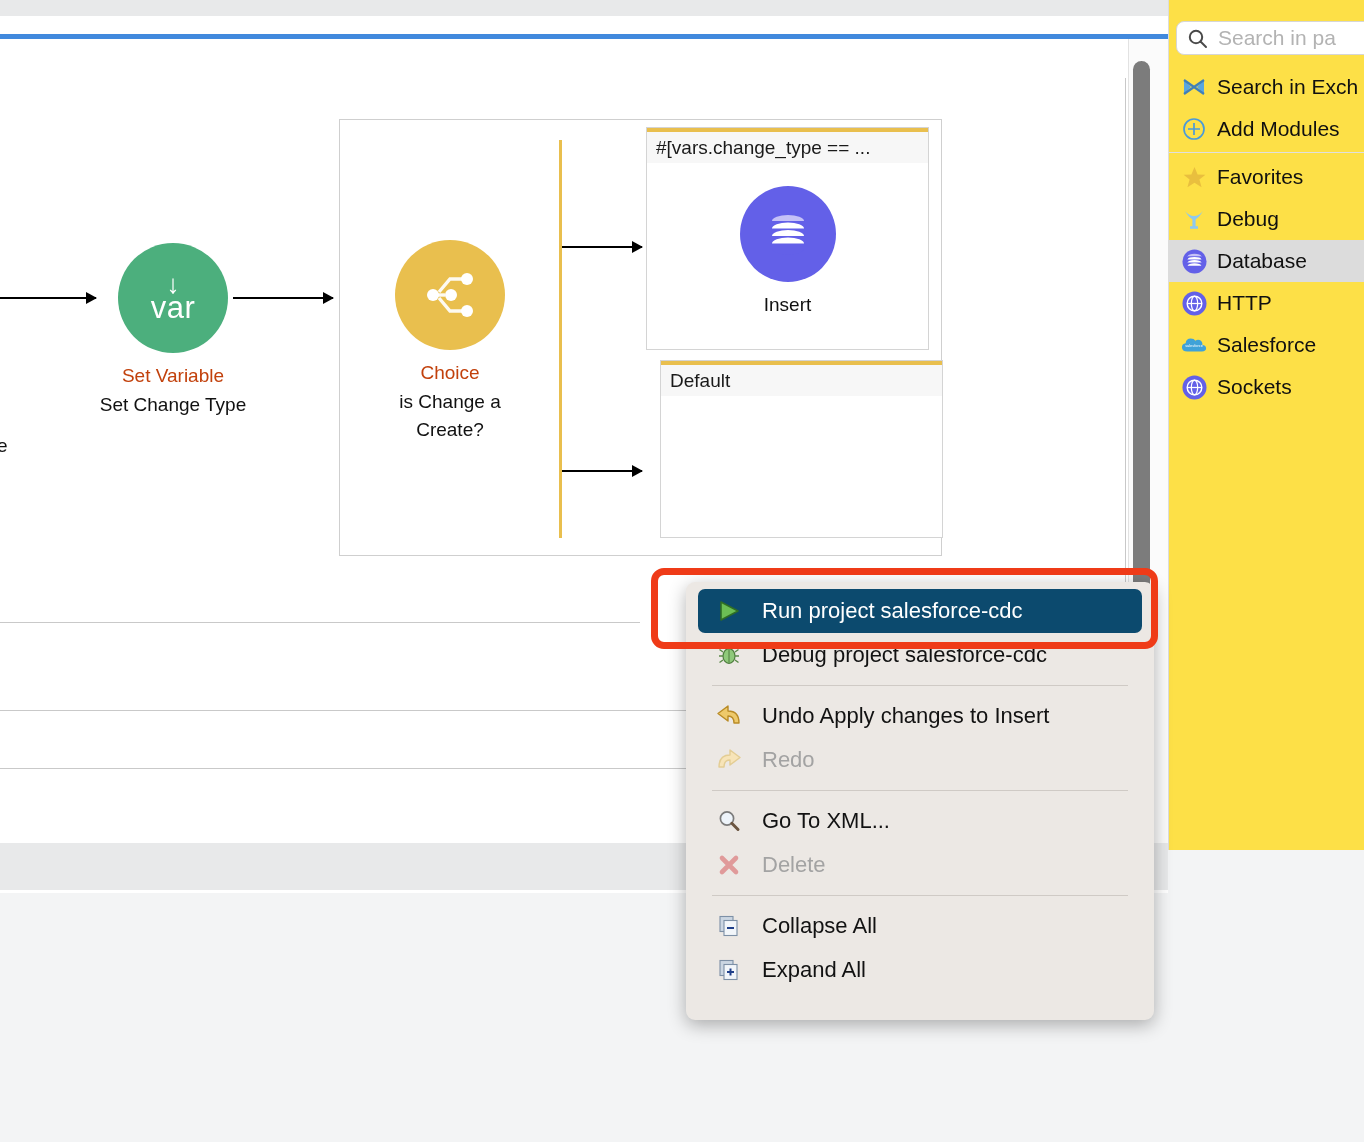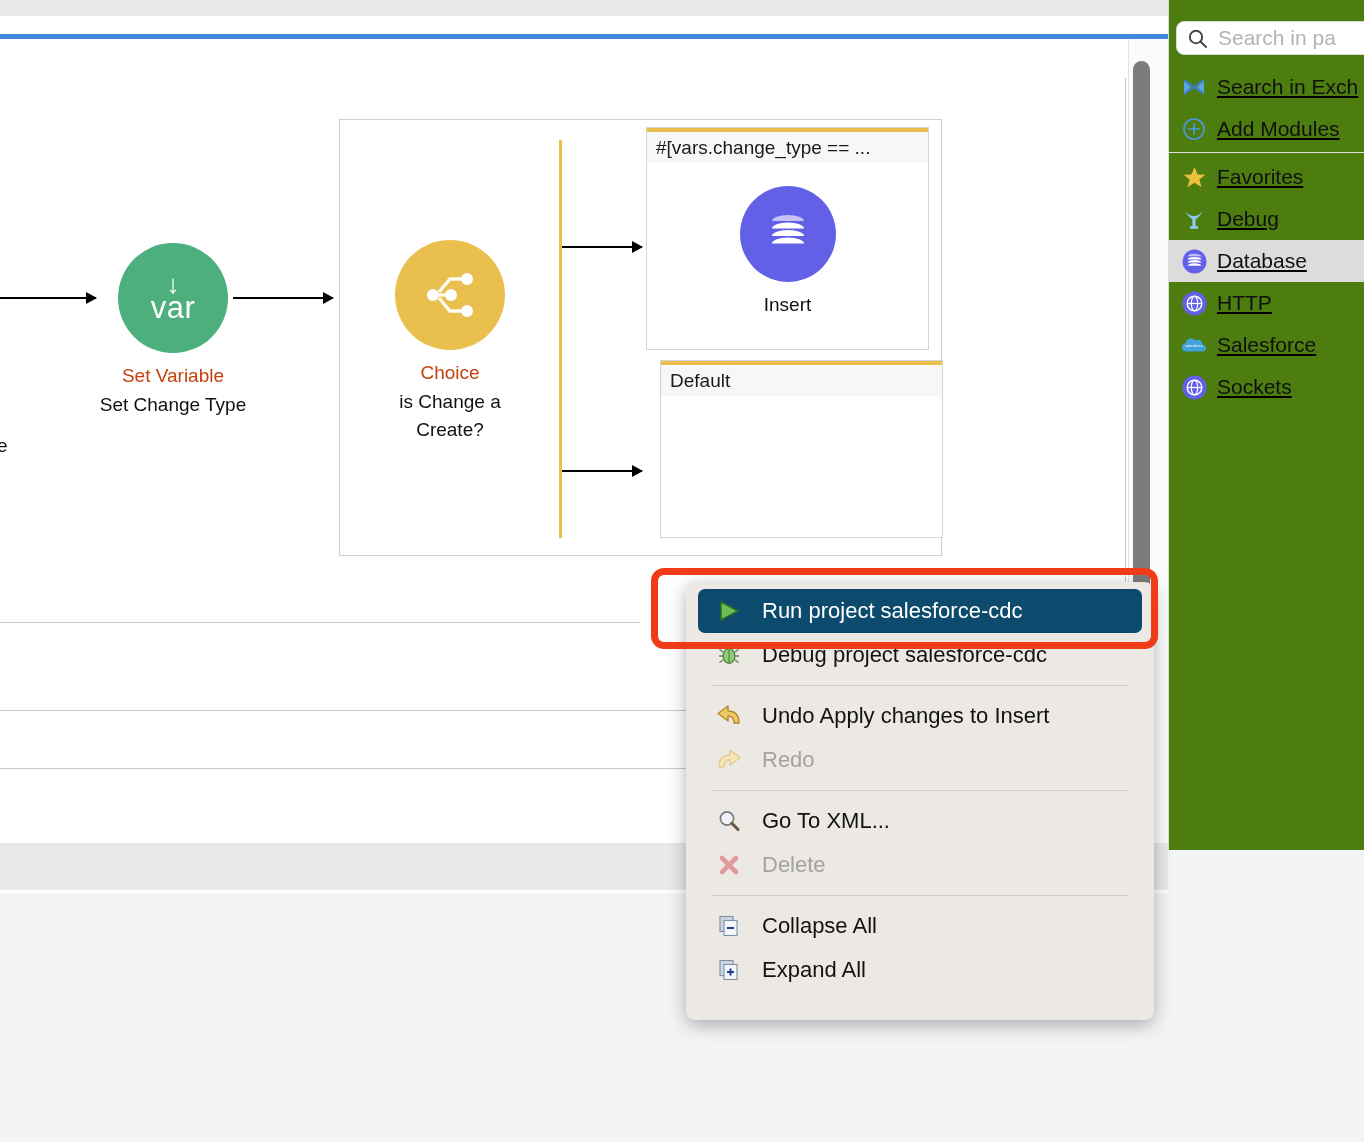--- a/index.html
+++ b/index.html
@@ -87,33 +87,33 @@
     background:#fbfbfb; border-left:1px solid #e2e2e2;
   }
   .scroll-thumb {
     position:absolute; left:1132px; top:22px; width:17px; height:608px;
     background:#7c7c7c; border-radius:9px;
   }
 
   
   .palette {
     position:absolute; left:1168px; top:0; width:196px; height:850px;
-    background:#4d7c0f;
+    background:#fde047;
     border-left:1px solid #dcdcdc;
   }
   .search-wrap { position:absolute; left:7px; top:21px; width:240px; height:34px; }
   .search-box {
     width:100%; height:100%;
     border:1px solid #d6d6d6; border-radius:8px; background:#fff;
     display:flex; align-items:center; padding-left:10px; gap:10px;
     overflow:hidden;
   }
   .search-text { font-size:21px; color:#b3b3b3; white-space:nowrap; }
 
-  .palette-list { position:absolute; left:0; top:66px; width:196px;text-decoration:underline; }
+  .palette-list { position:absolute; left:0; top:66px; width:196px; }
   .palette-item {
     height:42px; display:flex; align-items:center; gap:10px;
     padding-left:12px; font-size:21px; color:#101010; white-space:nowrap;
   }
   .palette-item.selected { background:#dcdcdc; }
   .palette-sep { height:1px; background:#e0e0e0; margin:2px 0 3px 0; }
   .pal-ico { width:26px; height:26px; flex:none; display:flex; align-items:center; justify-content:center; }
 
   .palette-below { position:absolute; left:1168px; top:850px; width:196px; height:292px; background:#f3f4f5; }
 

